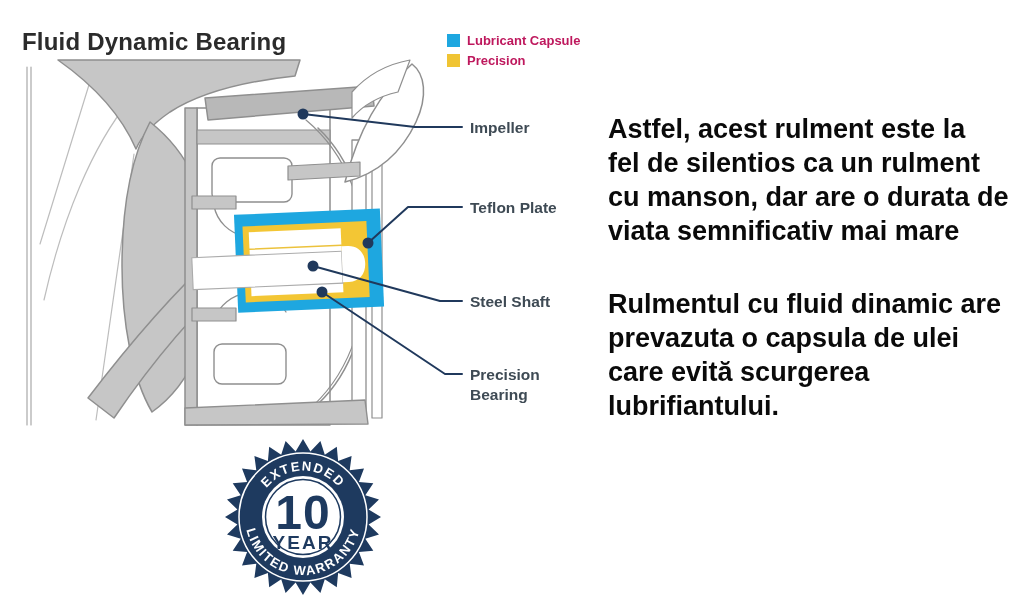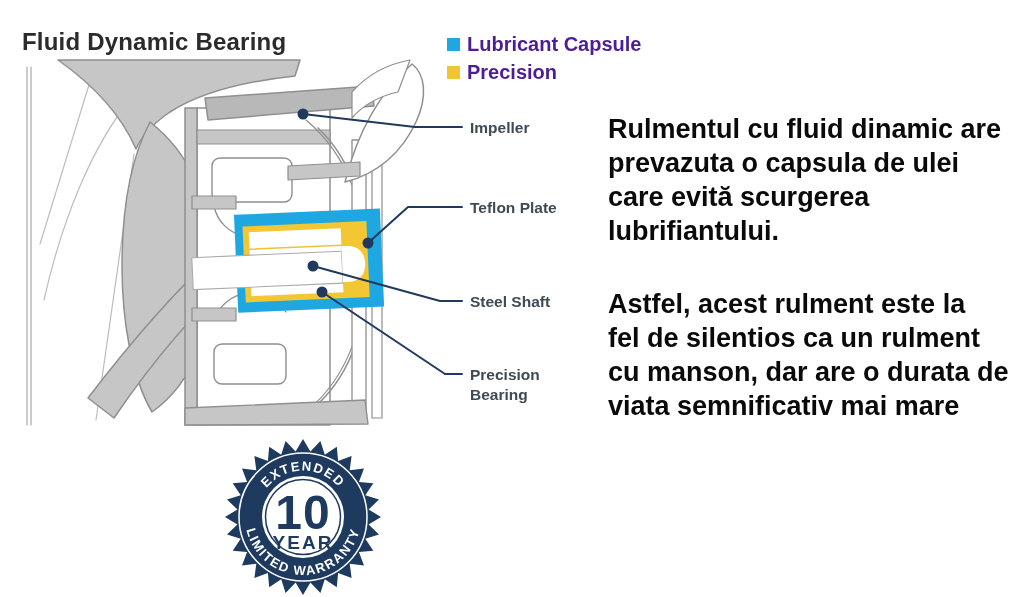--- a/index.html
+++ b/index.html
@@ -3,21 +3,21 @@
 <meta charset="utf-8">
 <style>
   html,body{margin:0;padding:0;background:#ffffff;}
   #stage{position:relative;width:1024px;height:597px;background:#ffffff;overflow:hidden;
          font-family:"Liberation Sans","DejaVu Sans",sans-serif;}
   .abs{position:absolute;}
   #page-title{left:22px;top:28px;font-size:24px;font-weight:bold;color:#2b2b2b;letter-spacing:.2px;}
   #legend{left:447px;top:33px;display:flex;flex-direction:column;gap:5px;}
   .legend-row{display:flex;align-items:center;gap:7px;}
   .legend-row svg{display:block;}
-  .legend-label{font-size:20px;font-weight:600;color:#4c1d95;}
+  .legend-label{font-size:13px;font-weight:600;color:#be185d;}
   #diagram-svg{left:0;top:0;}
   .callout-label{font-size:15.5px;font-weight:600;fill:#3e4a54;}
   #description{left:608px;top:112px;width:412px;color:#0a0a0a;}
   #description p{margin:0;font-size:27px;font-weight:bold;line-height:34px;white-space:pre-line;}
   #description p + p{margin-top:39px;}
   #badge-svg{left:223px;top:437px;}
   .band-text{font-size:13px;font-weight:bold;fill:#ffffff;letter-spacing:1.6px;}
   .badge-num{font-size:48px;font-weight:bold;letter-spacing:1px;}
   .badge-year{font-size:19px;font-weight:bold;letter-spacing:2px;}
 </style>
@@ -106,28 +106,28 @@
         <text x="470" y="133" class="callout-label">Impeller</text>
         <text x="470" y="213" class="callout-label">Teflon Plate</text>
         <text x="470" y="307" class="callout-label">Steel Shaft</text>
         <text x="470" y="380" class="callout-label">Precision</text>
         <text x="470" y="400" class="callout-label">Bearing</text>
       </g>
     </g>
   </svg>
 
   <div id="description" class="abs">
+    <p>Astfel, acest rulment este la
+fel de silentios ca un rulment
+cu manson, dar are o durata de
+viata semnificativ mai mare</p>
     <p>Rulmentul cu fluid dinamic are
 prevazuta o capsula de ulei
 care evită scurgerea
 lubrifiantului.</p>
-    <p>Astfel, acest rulment este la
-fel de silentios ca un rulment
-cu manson, dar are o durata de
-viata semnificativ mai mare</p>
   </div>
 
   <svg id="badge-svg" class="abs" width="160" height="160" viewBox="-80 -80 160 160">
     <defs>
       <path id="arc-top" d="M -46.5,0 A 46.5,46.5 0 0 1 46.5,0"></path>
       <path id="arc-bottom" d="M -58,0 A 58,58 0 0 0 58,0"></path>
     </defs>
     <polygon points="78.0,0.0 65.6,7.4 76.0,17.4 62.3,21.8 70.3,33.8 55.9,35.1 61.0,48.6 46.7,46.7 48.6,61.0 35.1,55.9 33.8,70.3 21.8,62.3 17.4,76.0 7.4,65.6 0.0,78.0 -7.4,65.6 -17.4,76.0 -21.8,62.3 -33.8,70.3 -35.1,55.9 -48.6,61.0 -46.7,46.7 -61.0,48.6 -55.9,35.1 -70.3,33.8 -62.3,21.8 -76.0,17.4 -65.6,7.4 -78.0,0.0 -65.6,-7.4 -76.0,-17.4 -62.3,-21.8 -70.3,-33.8 -55.9,-35.1 -61.0,-48.6 -46.7,-46.7 -48.6,-61.0 -35.1,-55.9 -33.8,-70.3 -21.8,-62.3 -17.4,-76.0 -7.4,-65.6 -0.0,-78.0 7.4,-65.6 17.4,-76.0 21.8,-62.3 33.8,-70.3 35.1,-55.9 48.6,-61.0 46.7,-46.7 61.0,-48.6 55.9,-35.1 70.3,-33.8 62.3,-21.8 76.0,-17.4 65.6,-7.4" fill="#1e3a5f"></polygon>
     <circle r="64" fill="none" stroke="#ffffff" stroke-width="1.5"></circle>
     <circle r="62.5" fill="#1e3a5f"></circle>

